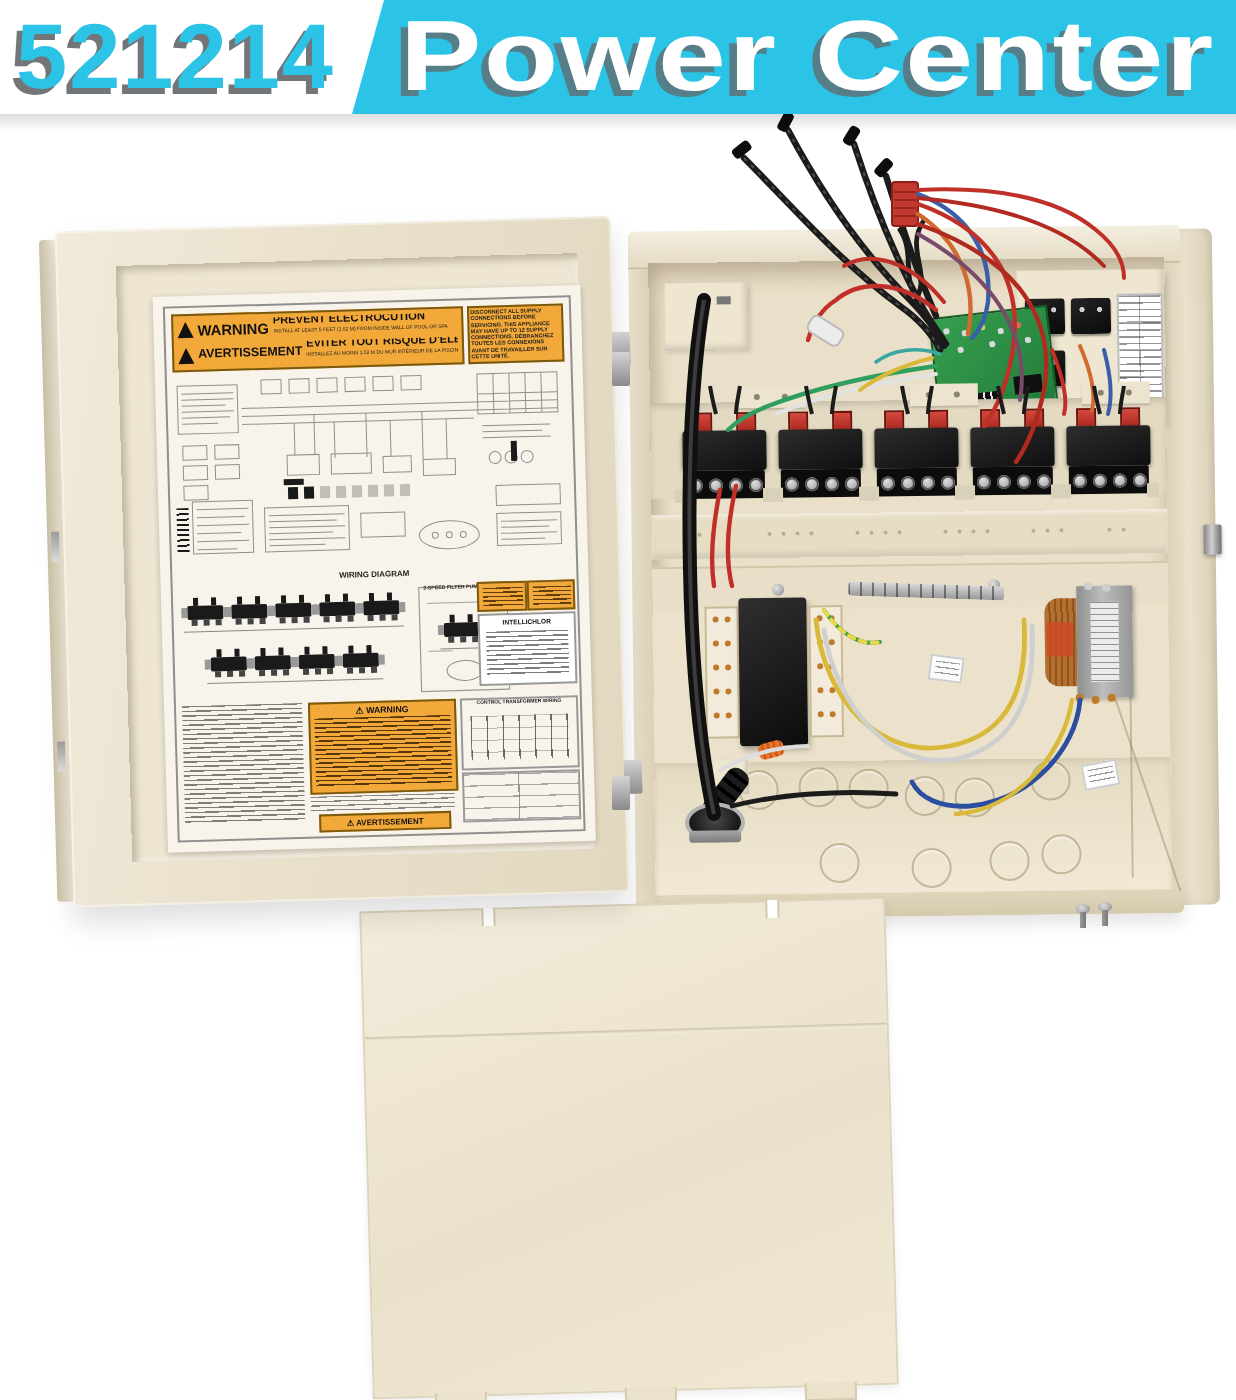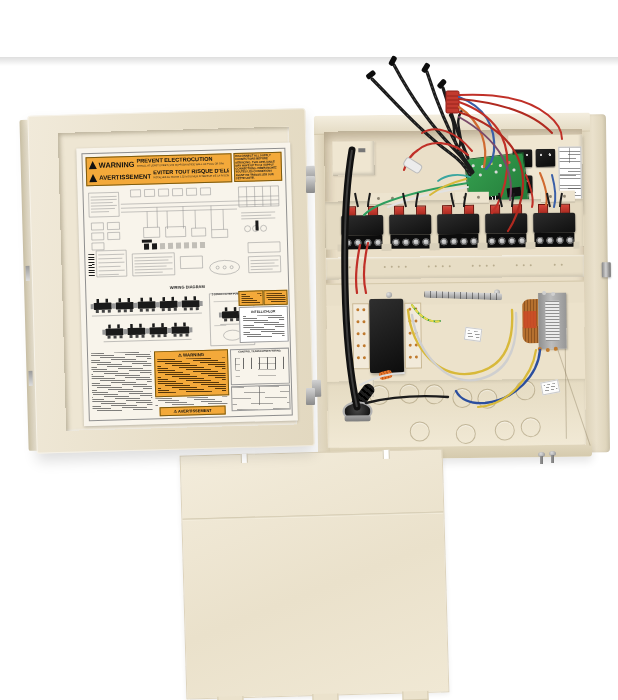--- a/index.html
+++ b/index.html
@@ -240,20 +240,24 @@
   .screw::after{content:'';position:absolute;left:2.2px;top:4px;width:2.6px;height:8px;
     background:linear-gradient(90deg,#9a9a9a,#777);}
 </style>
 </head>
 <body>
 
 <div class="stage">
 
   <div class="banner">
     <div class="banner-left"></div>
+    <div class="banner-right">
+      <span class="prod">Power Center</span>
+    </div>
+    <span class="pn">521214</span>
   </div>
 
   <div class="door">
     <div class="door-edge"></div>
     <div class="door-face">
       <div class="door-inner"></div>
 
       <div class="label">
         <div class="label-frame"></div>
 

